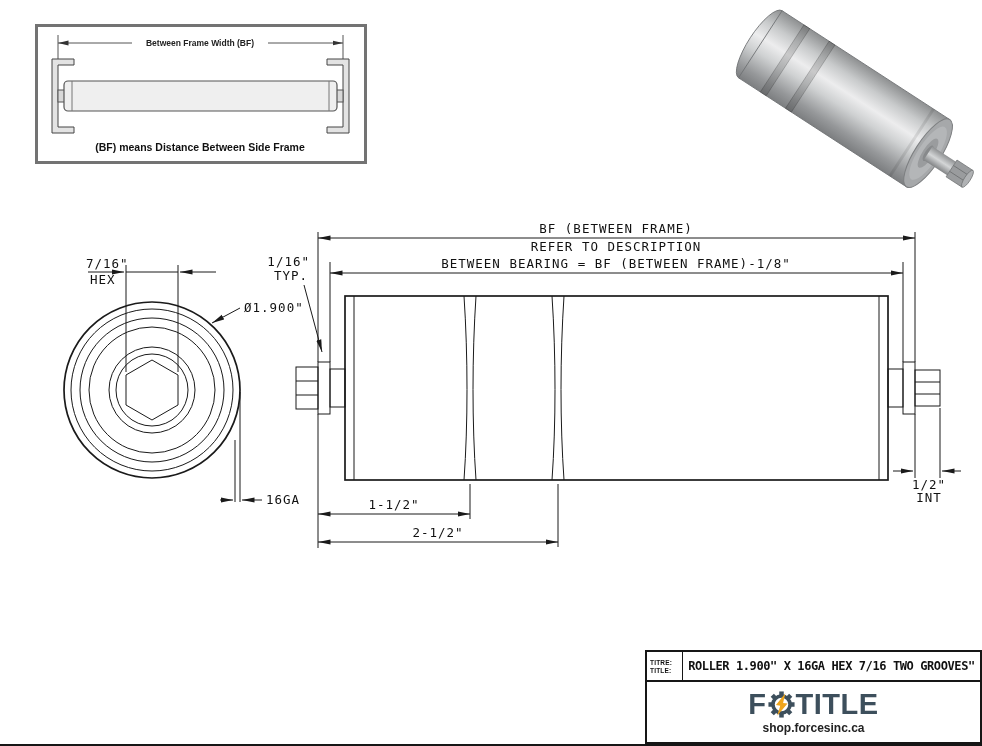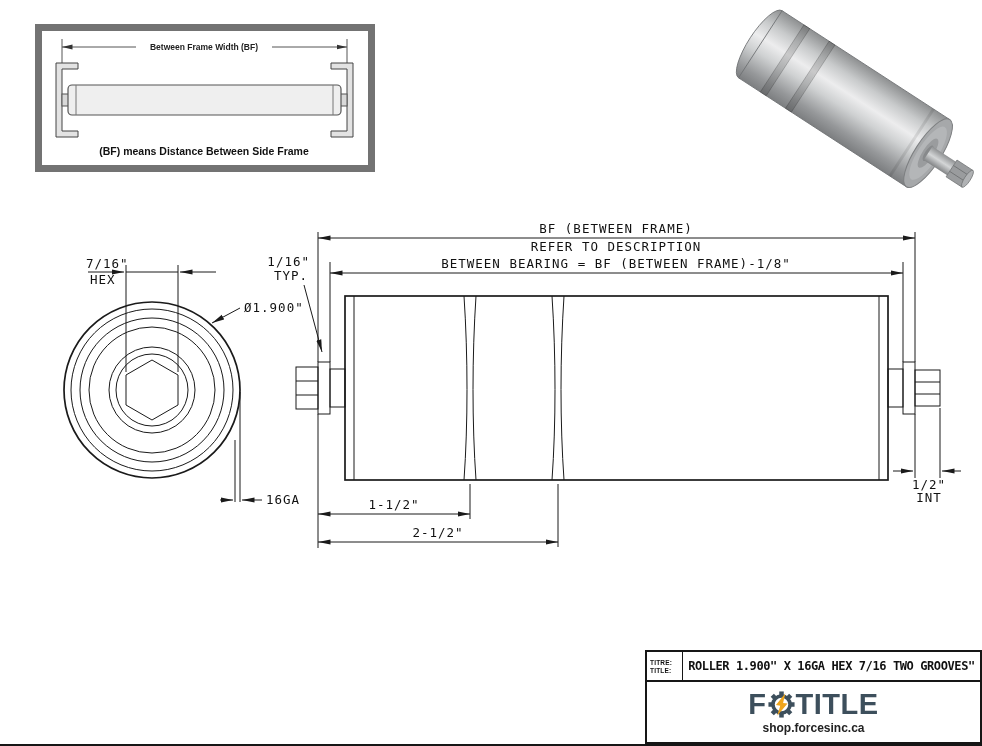--- a/index.html
+++ b/index.html
@@ -1,21 +1,21 @@
 <!DOCTYPE html>
 <html><head>
 <meta charset="utf-8">
 <style>
   html,body{margin:0;padding:0;background:#ffffff;}
   .page{position:relative;width:982px;height:746px;background:#fff;overflow:hidden;
         border-bottom:2px solid #161616;box-sizing:border-box;
         font-family:"DejaVu Sans Mono",monospace;}
   .main-svg{position:absolute;left:0;top:0;}
   .inset{position:absolute;left:35px;top:24px;width:326px;height:134px;
-         border:7px solid #737373;background:#fff;}
+         border:3px solid #737373;background:#fff;}
   .roller3d{position:absolute;left:690px;top:0;}
   .thin{stroke:#1a1a1a;stroke-width:1;fill:none;}
   .thick{stroke:#1a1a1a;stroke-width:1.7;fill:none;}
   .cad{font-family:"DejaVu Sans Mono",monospace;font-size:12.5px;letter-spacing:1px;fill:#111;}
   .mid{text-anchor:middle;}
   .end{text-anchor:end;}
   .ins-dim{font-family:"Liberation Sans",sans-serif;font-weight:bold;font-size:8.5px;fill:#222;}
   .ins-cap{font-family:"Liberation Sans",sans-serif;font-weight:bold;font-size:10.5px;fill:#111;}
   .title-block{position:absolute;left:645px;top:650px;width:337px;height:94px;
                border:2px solid #161616;background:#fff;display:flex;flex-direction:column;

